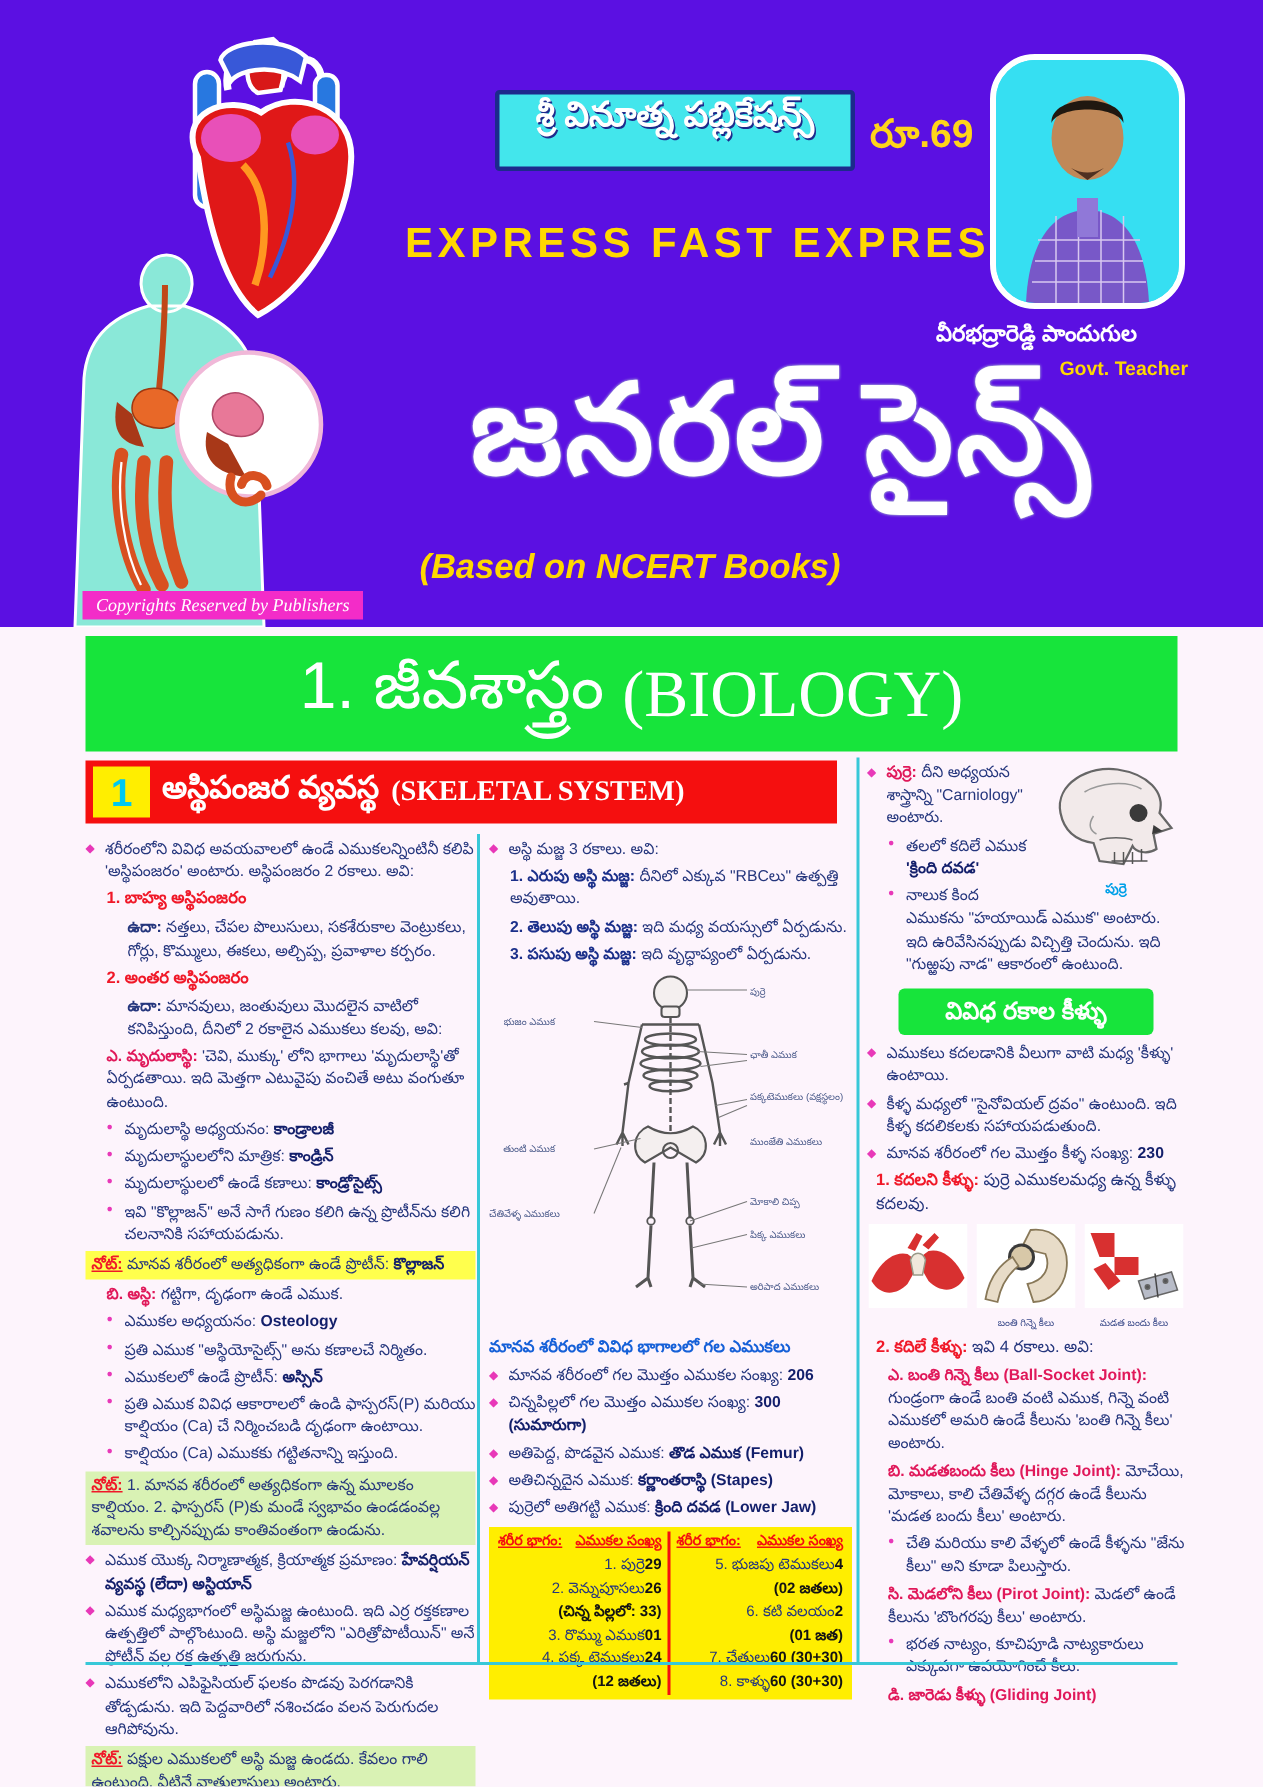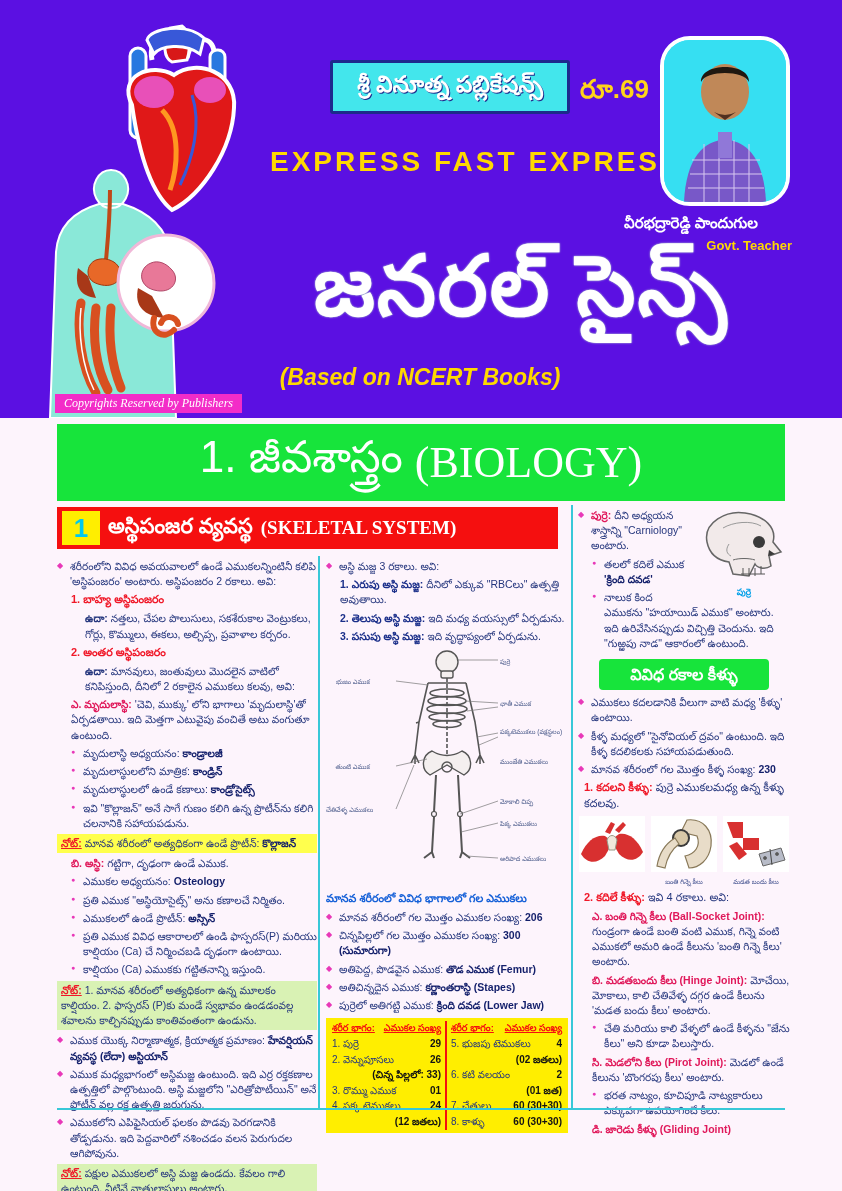--- a/index.html
+++ b/index.html
@@ -2,21 +2,21 @@
 <html><head>
 <meta charset="utf-8">
 <style>
   *{margin:0;padding:0;box-sizing:border-box}
   html,body{width:842px;height:1191px;background:#fdf4fc;font-family:"Liberation Sans",sans-serif}
   .page{position:relative;width:842px;height:1191px;background:#fdf4fc;overflow:hidden}
 
   
   .header{position:absolute;left:0;top:0;width:842px;height:418px;background:#5b10e2;overflow:hidden}
   .pub-box{position:absolute;left:330px;top:60px;width:240px;height:54px;background:#43e6ec;
-    border:3px solid #1d2a8c;border-radius:3px;display:flex;align-items:center;justify-content:center;
+    border:3px solid #1d2a8c;border-radius:3px;display:flex;justify-content:center;
     color:#ffffff;font-weight:bold;font-size:23px;text-shadow:1px 1px 0 #1d2a8c;white-space:nowrap;overflow:hidden}
   .price{position:absolute;left:580px;top:74px;color:#ffd41a;font-weight:bold;font-size:26px}
   .tagline{position:absolute;left:270px;top:146px;color:#ffd800;font-weight:bold;font-size:28px;letter-spacing:3px;white-space:nowrap}
   .photo-frame{position:absolute;left:660px;top:36px;width:130px;height:170px;background:#36dff2;
     border:4px solid #ffffff;border-radius:30px;overflow:hidden}
   .author{position:absolute;left:560px;top:214px;width:262px;text-align:center;color:#ffffff;font-weight:bold;font-size:15px;white-space:nowrap}
   .author-title{position:absolute;left:560px;top:238px;width:262px;text-align:right;padding-right:30px;color:#ffd800;font-weight:bold;font-size:13px}
   .main-title{position:absolute;left:200px;top:222px;width:642px;height:150px;display:flex;align-items:center;justify-content:center;
     color:#ffffff;font-weight:bold;font-size:84px;white-space:nowrap;text-shadow:0 0 2px #cfc;letter-spacing:2px}
   .subtitle{position:absolute;left:210px;top:364px;width:420px;text-align:center;color:#ffd800;
@@ -76,21 +76,21 @@
   .skel-label{position:absolute;font-size:6.5px;color:#4a5a8a;white-space:nowrap}
   .skel-label.r{left:174px}
   .skel-label.l{left:0;width:44px;text-align:right}
   .mid-heading{color:#1560d8;font-weight:bold;font-size:11px;margin:4px 0 3px 0}
 
   
   .bones-table{display:flex;background:#ffee00;margin-top:5px;padding:3px 2px;font-size:10px}
   .bt-half{width:50%;padding:0 4px}
   .bt-half.first{border-right:2px solid #f50f0f}
   .bt-head{display:flex;justify-content:space-between;color:#f50f0f;font-weight:bold;text-decoration:underline;margin-bottom:2px;font-size:9.5px}
-  .trow{display:flex;justify-content:space-between;margin:1px 0}
+  .trow{display:flex;justify-content:flex-end;margin:1px 0}
   .trow .tl{color:#25367d}
   .trow .tv{font-weight:bold;color:#131313}
   .trow.sub{justify-content:flex-end}
   .trow.sub .tv{font-weight:bold}
 
   
   .skull-float{float:right;width:92px;text-align:center;margin:0 0 2px 4px}
   .skull-label{color:#00a0e8;font-weight:bold;font-size:9px}
   .joints-banner{display:block;width:170px;margin:5px auto;background:#17e43b;color:#ffffff;
     font-weight:bold;font-size:16px;text-align:center;padding:4px 0;border-radius:4px;white-space:nowrap}

